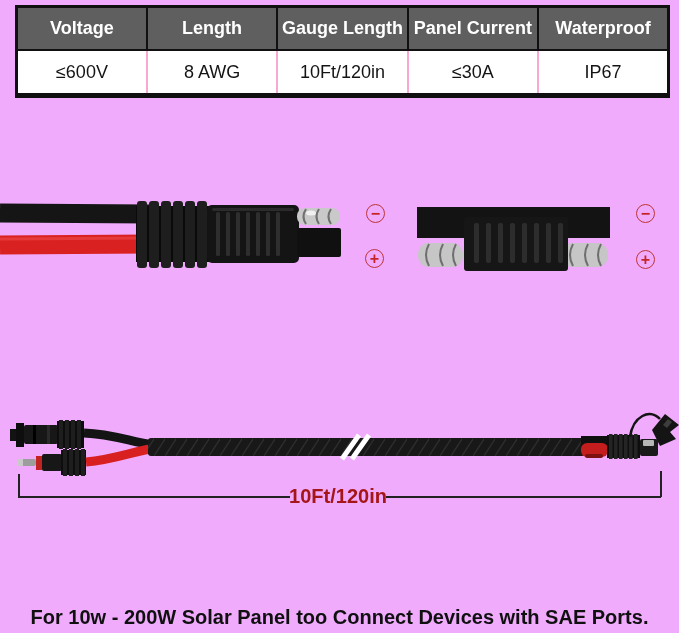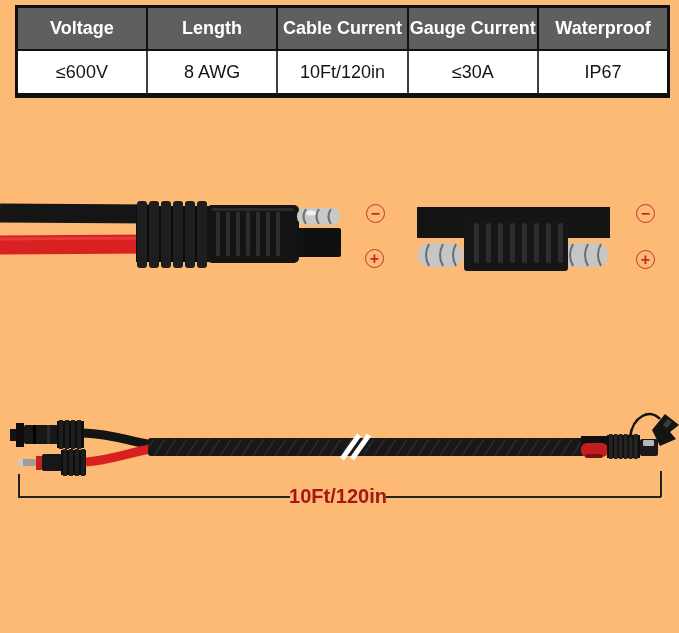--- a/index.html
+++ b/index.html
@@ -1,33 +1,33 @@
 <!DOCTYPE html>
 <html><head>
 <meta charset="utf-8">
 <style>
   html,body { margin:0; padding:0; background:#ffffff; }
   .canvas {
-    position:relative; width:679px; height:633px; background:#fdba74;
+    position:relative; width:679px; height:633px; background:#f0abfc;
     font-family:"Liberation Sans", sans-serif; overflow:hidden;
   }
 
   
   .spec-table {
     position:absolute; left:15px; top:5px; width:655px;
     border-collapse:collapse; table-layout:fixed;
     border:3px solid #101010; border-bottom:5px solid #101010;
   }
   .spec-table th {
     background:#5f5f5f; color:#ffffff; font-weight:bold; font-size:18px;
     height:41px; border:2px solid #101010; padding:0; text-align:center;
   }
   .spec-table td {
     background:#ffffff; color:#141414; font-size:18px; font-weight:normal;
-    height:42px; border:2px solid #404040; padding:0; text-align:center;
+    height:42px; border:2px solid #f9a8d4; padding:0; text-align:center;
   }
 
   
   .illus { position:absolute; display:block; }
   #svg-left   { left:0px;   top:192px; }
   #svg-right  { left:410px; top:200px; }
   #svg-cable  { left:0px;   top:400px; }
 
   
   .pol {
@@ -59,22 +59,22 @@
 </head>
 <body>
 
 <div class="canvas">
 
   <table class="spec-table">
     <thead>
       <tr>
         <th>Voltage</th>
         <th>Length</th>
-        <th>Cable Current</th>
-        <th>Gauge Current</th>
+        <th>Gauge Length</th>
+        <th>Panel Current</th>
         <th>Waterproof</th>
       </tr>
     </thead>
     <tbody>
       <tr>
         <td>≤600V</td>
         <td>8 AWG</td>
         <td>10Ft/120in</td>
         <td>≤30A</td>
         <td>IP67</td>
@@ -214,14 +214,15 @@
     <g stroke="#222222" stroke-width="2" fill="none">
       <path d="M19 74 L19 98"></path>
       <path d="M19 97 L290 97"></path>
       <path d="M386 97 L661 97"></path>
       <path d="M661 71 L661 97"></path>
     </g>
   </svg>
 
   <div class="dim-label">10Ft/120in</div>
 
+  <div class="caption">For 10w - 200W Solar Panel too Connect Devices with SAE Ports.</div>
 
 </div>
 
 </body></html>

